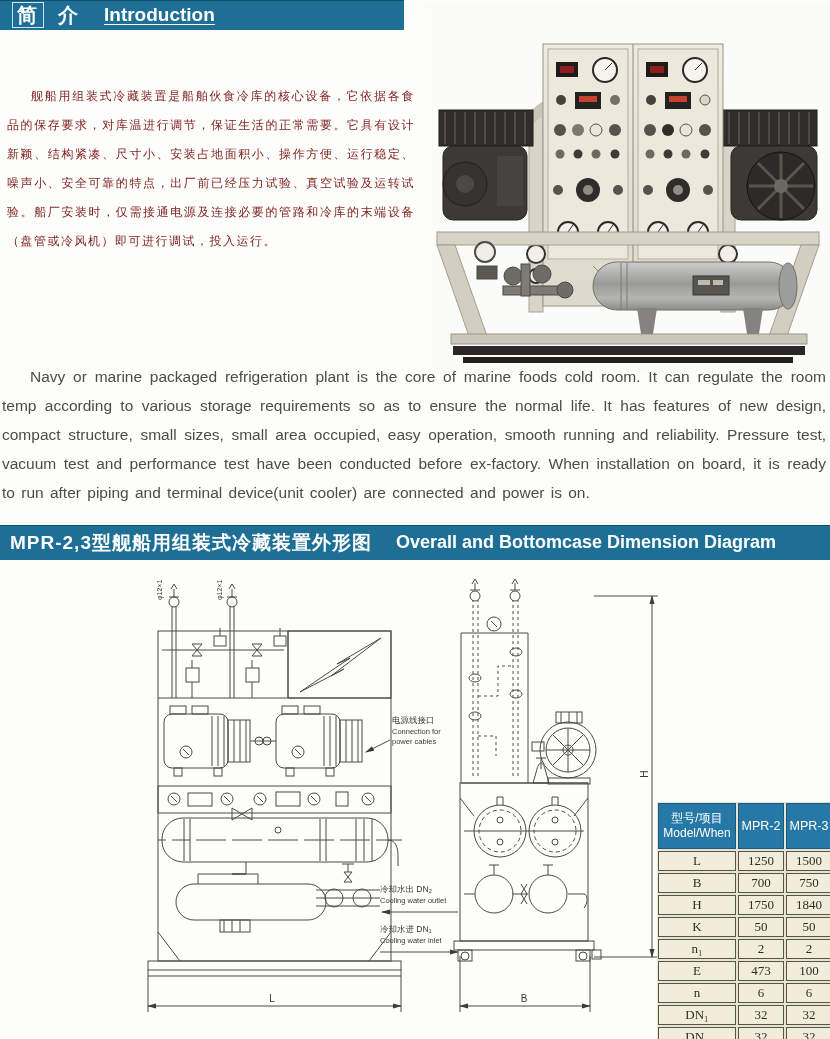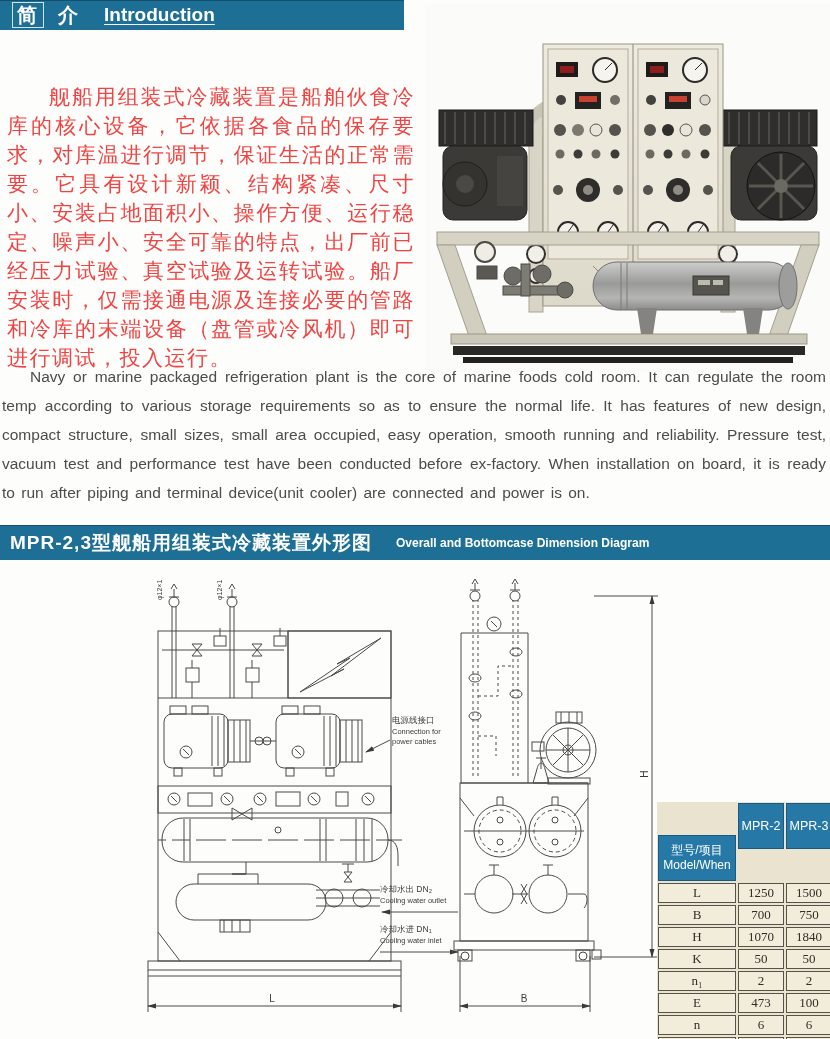--- a/index.html
+++ b/index.html
@@ -17,25 +17,25 @@
   }
   .bar1{left:0;top:26;width:392px;height:30px;padding-left:12px;}
   .bar1 .zh-box{
     border:1px solid #cfe3ee;padding:0 4px;font-size:20px;font-weight:bold;
     letter-spacing:2px;line-height:24px;margin-right:14px;
   }
   .bar1 .zh2{font-size:20px;font-weight:bold;margin-right:26px;}
   .bar1 .en{font-size:19px;font-weight:bold;text-decoration:underline;text-underline-offset:3px;}
   .bar2{left:0;top:523px;width:830px;height:35px;padding-left:10px;border-top:2px solid #fff;}
   .bar2 .zh{font-size:19px;font-weight:bold;letter-spacing:1px;margin-right:24px;}
-  .bar2 .en{font-size:12px;font-weight:bold;}
+  .bar2 .en{font-size:18px;font-weight:bold;}
   
   .zh-para{
     position:absolute;left:7px;top:82px;width:408px;height:260px;
-    font-size:21px;line-height:29px;color:#ef4444;letter-spacing:1.5px;
+    font-size:12px;line-height:29px;color:#7f1d1d;letter-spacing:1.5px;
     text-align:justify;text-indent:2em;
   }
   .en-para{
     position:absolute;left:2px;top:362px;width:824px;height:135px;
     font-size:15.5px;line-height:29px;color:#4c4c4a;
     text-align:justify;text-indent:28px;word-spacing:2px;
   }
   
   .photo{position:absolute;left:425px;top:4px;width:405px;height:368px;}
   
@@ -52,21 +52,21 @@
     display:flex;align-items:center;justify-content:center;
     font-family:"Liberation Serif",serif;font-size:13px;color:#2e2d28;
     height:18px;
   }
   .spec .hcell{
     background:#2678a7;border:1px solid #1b5a80;color:#fff;
     height:44px;font-family:"Liberation Sans",sans-serif;
     display:flex;flex-direction:column;align-items:center;justify-content:center;
     font-size:12.5px;line-height:15px;
   }
-  .spec .hcell.first{font-size:12px;margin-top:32px;}
+  .spec .hcell.first{font-size:12px;}
 </style>
 </head>
 <body>
 
 <div class="bar bar1">
   <span class="zh-box">简</span>
   <span class="zh2">介</span>
   <span class="en">Introduction</span>
 </div>
 
@@ -517,21 +517,21 @@
 
   <div class="cell">L</div>
   <div class="cell">1250</div>
   <div class="cell">1500</div>
 
   <div class="cell">B</div>
   <div class="cell">700</div>
   <div class="cell">750</div>
 
   <div class="cell">H</div>
-  <div class="cell">1070</div>
+  <div class="cell">1750</div>
   <div class="cell">1840</div>
 
   <div class="cell">K</div>
   <div class="cell">50</div>
   <div class="cell">50</div>
 
   <div class="cell">n₁</div>
   <div class="cell">2</div>
   <div class="cell">2</div>
 

